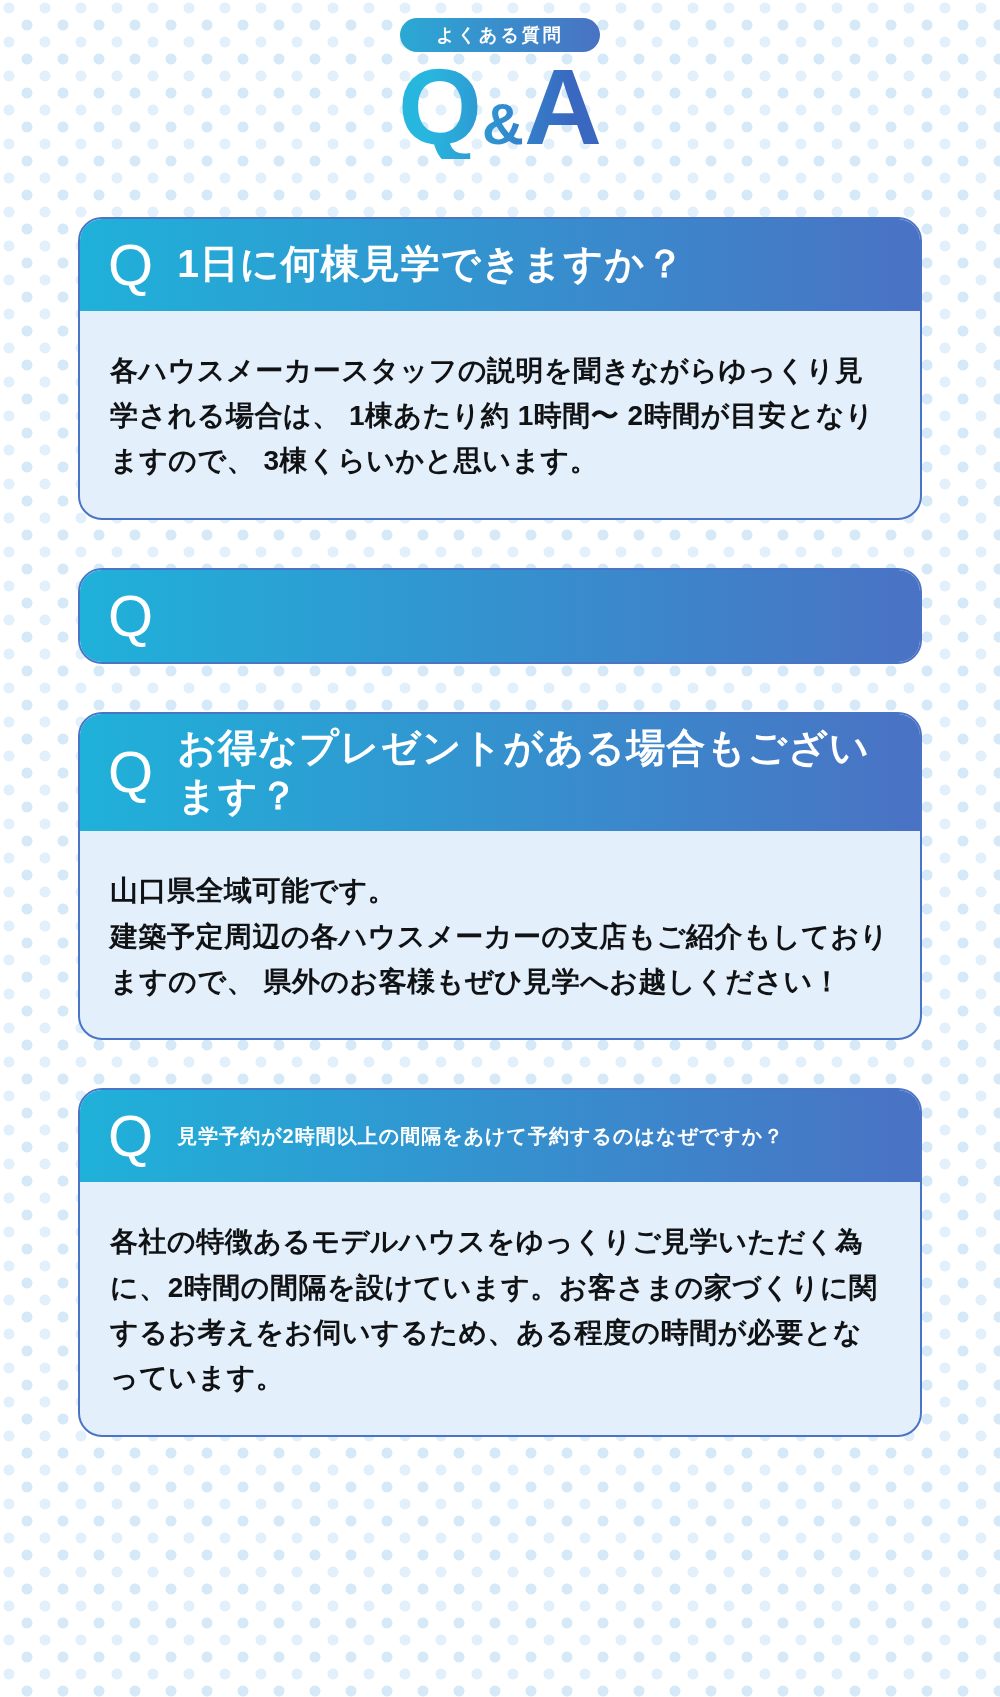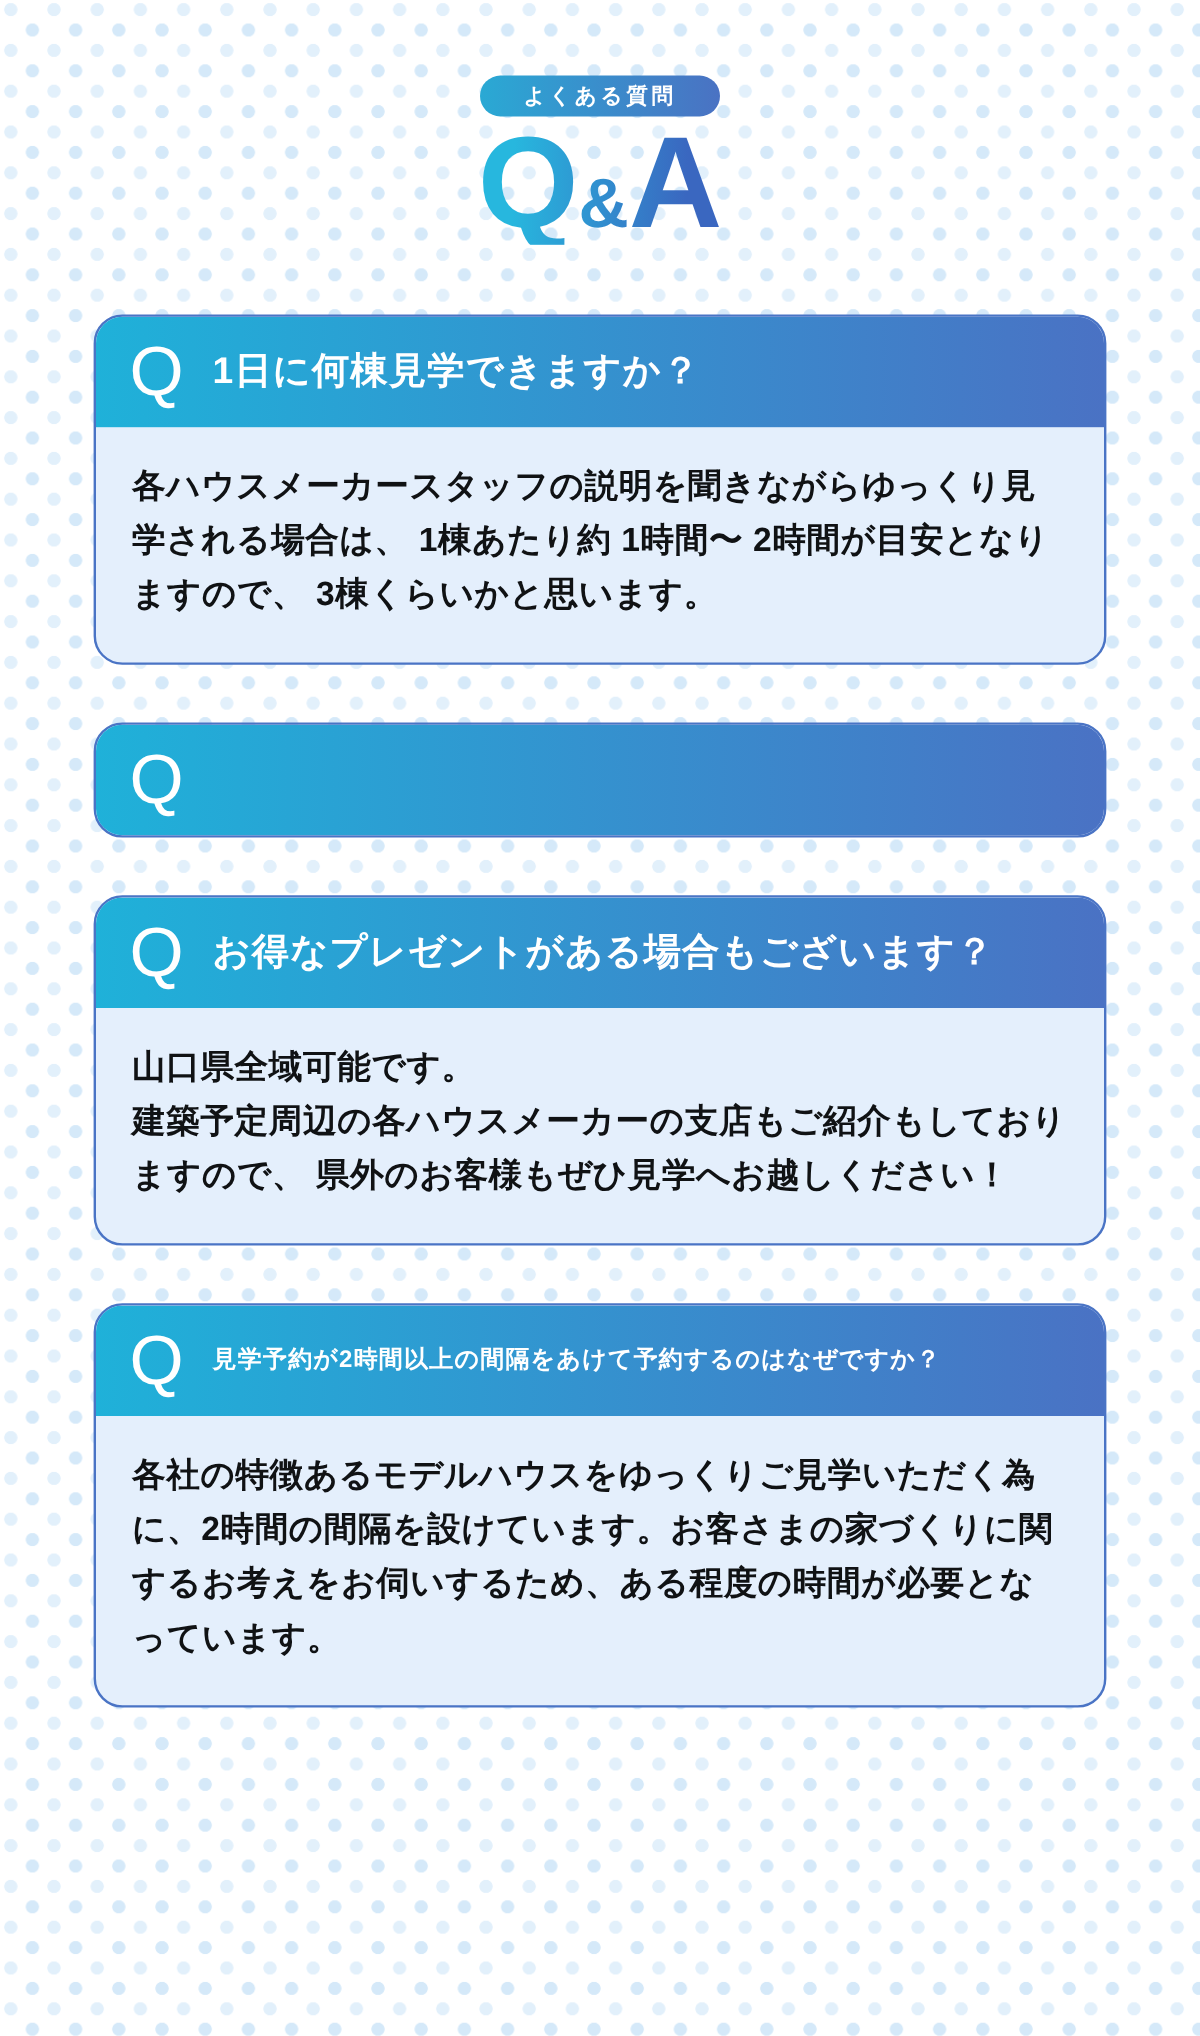--- a/index.html
+++ b/index.html
@@ -13,21 +13,21 @@
     background-image:
       radial-gradient(circle, #d5e9f9 5.2px, rgba(213,233,249,0) 5.8px),
       radial-gradient(circle, #e2f0fb 5.2px, rgba(226,240,251,0) 5.8px);
     background-size: 36px 34px, 36px 34px;
     background-position: 9px 8px, 27px 25px;
   }
 
   .page { width: 1000px; min-height: 1697px; overflow: hidden; }
 
   
-  .hero { padding-top: 63px; text-align: center; }
+  .hero { padding-top: 18px; text-align: center; }
 
   .badge {
     display: inline-block;
     padding: 8px 36px;
     border-radius: 19px;
     background: linear-gradient(90deg, #2aa9d4 0%, #4a72c3 100%);
     color: #ffffff;
     font-size: 18px;
     font-weight: bold;
     letter-spacing: 3px;
@@ -77,35 +77,36 @@
     color: #ffffff;
     font-size: 58px;
     font-weight: 400;
     line-height: 1;
     margin-right: 24px;
     flex: 0 0 auto;
   }
 
   .question {
     color: #ffffff;
-    font-size: 31px;
+    font-size: 39px;
     font-weight: bold;
     letter-spacing: 1px;
     line-height: 1.25;
   }
   .question.q-small { font-size: 20px; }
 
   .card-body {
     padding: 26px 30px 34px;
     color: #101214;
     font-size: 28px;
     font-weight: bold;
     line-height: 1.62;
     letter-spacing: 0.5px;
     white-space: pre-line;
+    margin-top: 11px;
   }
 </style>
 </head>
 <body>
 
 <div class="page">
 
   <div class="hero">
     <div class="badge">
       <span>よくある質問</span>

